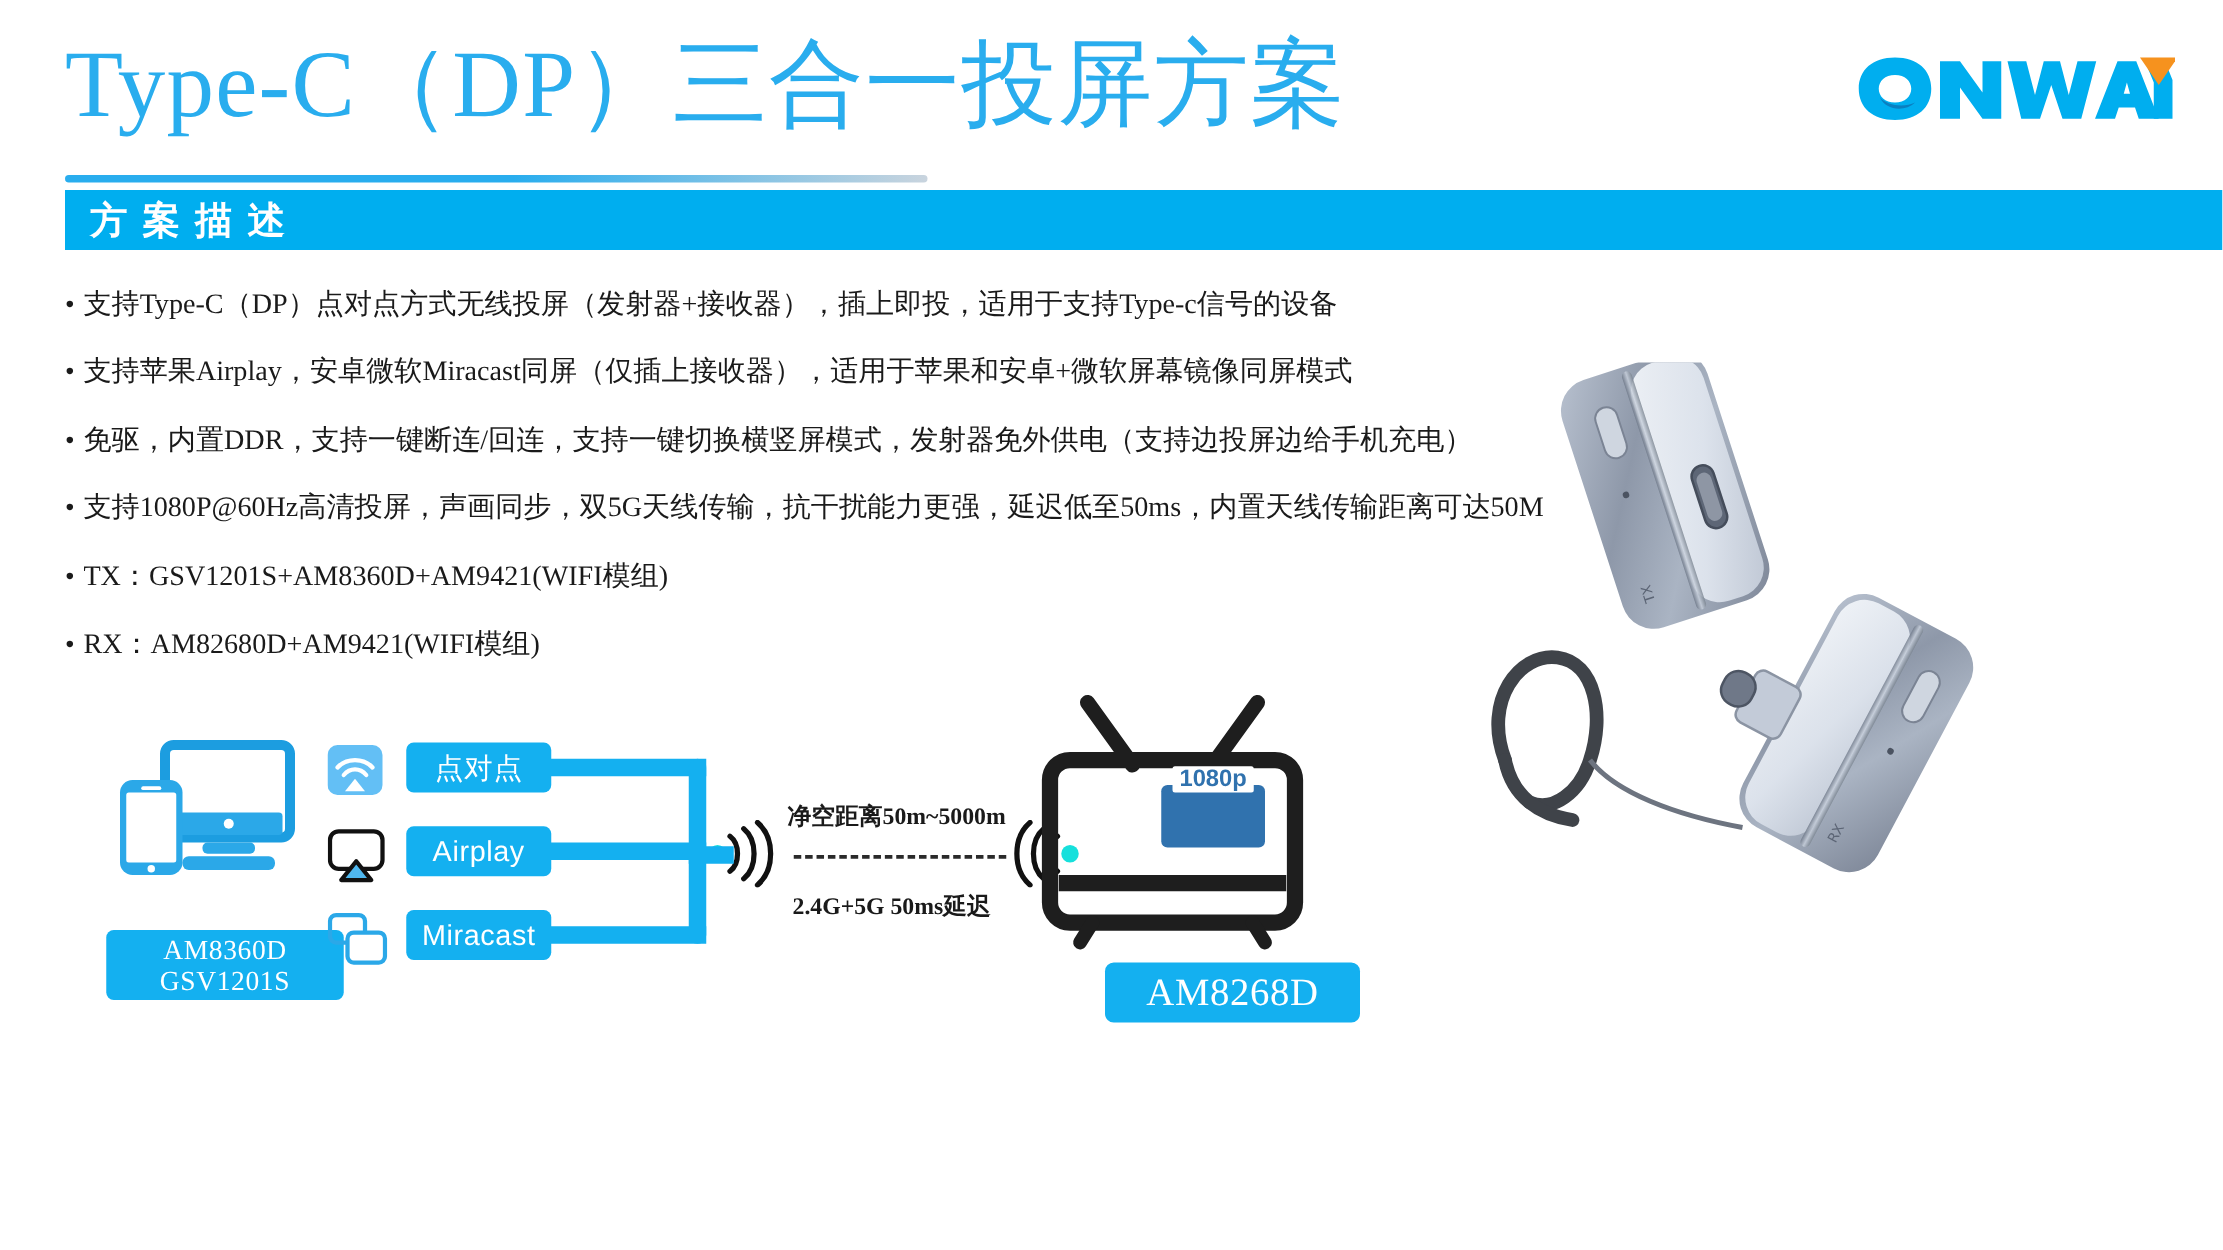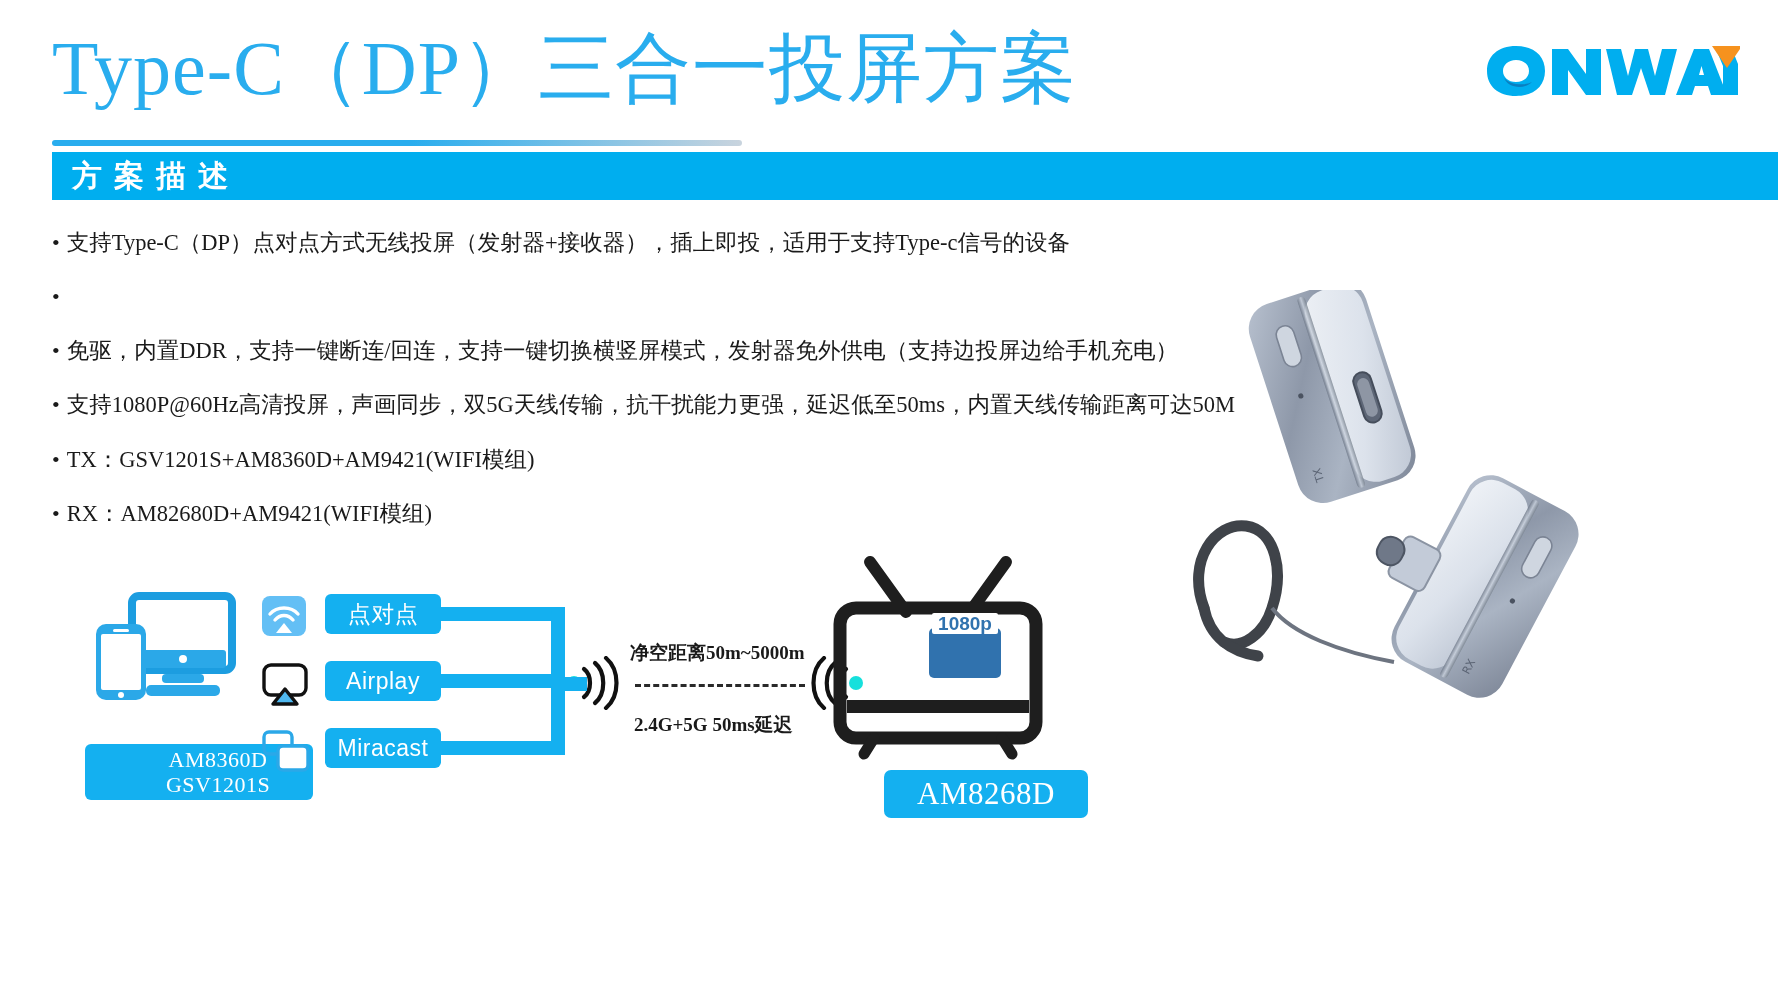--- a/index.html
+++ b/index.html
@@ -79,21 +79,20 @@
   
   .src-chip{
     position:absolute;left:85px;top:164px;
     width:190px;height:56px;
     background:#14B0F0;border-radius:6px;
     display:flex;flex-direction:column;
     align-items:center;justify-content:center;
     color:#ffffff;font-size:22px;line-height:1.15;
     font-family:"Liberation Serif", serif;
     letter-spacing:.5px;
-    padding-left:38px;
   }
 
   
   .proto-icon{position:absolute;width:48px;height:40px;}
 
   
   .proto-pill{
     position:absolute;
     height:40px;width:116px;
     background:#14B0F0;border-radius:6px;
@@ -119,21 +118,21 @@
   .dash-line{
     position:absolute;left:635px;top:104px;
     width:170px;height:0;
     border-top:3px dashed #2a2a2a;
   }
 
   
   .tv-wrap{position:absolute;left:828px;top:-40px;width:220px;height:230px;}
   .badge-1080{
     position:absolute;left:929px;top:48px;
-    width:72px;height:50px;
+    width:83px;height:50px;
     background:#3072AE;border-radius:5px;
     display:flex;flex-direction:column;align-items:center;justify-content:center;
     z-index:5;
     gap:40px;
   }
   .badge-1080 .top{
     background:#ffffff;color:#3072AE;
     font-family:"Liberation Sans", sans-serif;
     font-size:19px;font-weight:700;
     padding:0 6px;border-radius:2px;line-height:1.15;
@@ -192,20 +191,21 @@
   <span class="label">方案描述</span>
 </div>
 
 <div class="bullets">
   <div class="bullet">
     <span class="dot">•</span>
     <span>支持Type-C（DP）点对点方式无线投屏（发射器+接收器），插上即投，适用于支持Type-c信号的设备</span>
   </div>
   <div class="bullet">
     <span class="dot">•</span>
+    <span>支持苹果Airplay，安卓微软Miracast同屏（仅插上接收器），适用于苹果和安卓+微软屏幕镜像同屏模式</span>
   </div>
   <div class="bullet">
     <span class="dot">•</span>
     <span>免驱，内置DDR，支持一键断连/回连，支持一键切换横竖屏模式，发射器免外供电（支持边投屏边给手机充电）</span>
   </div>
   <div class="bullet">
     <span class="dot">•</span>
     <span>支持1080P@60Hz高清投屏，声画同步，双5G天线传输，抗干扰能力更强，延迟低至50ms，内置天线传输距离可达50M</span>
   </div>
   <div class="bullet">

